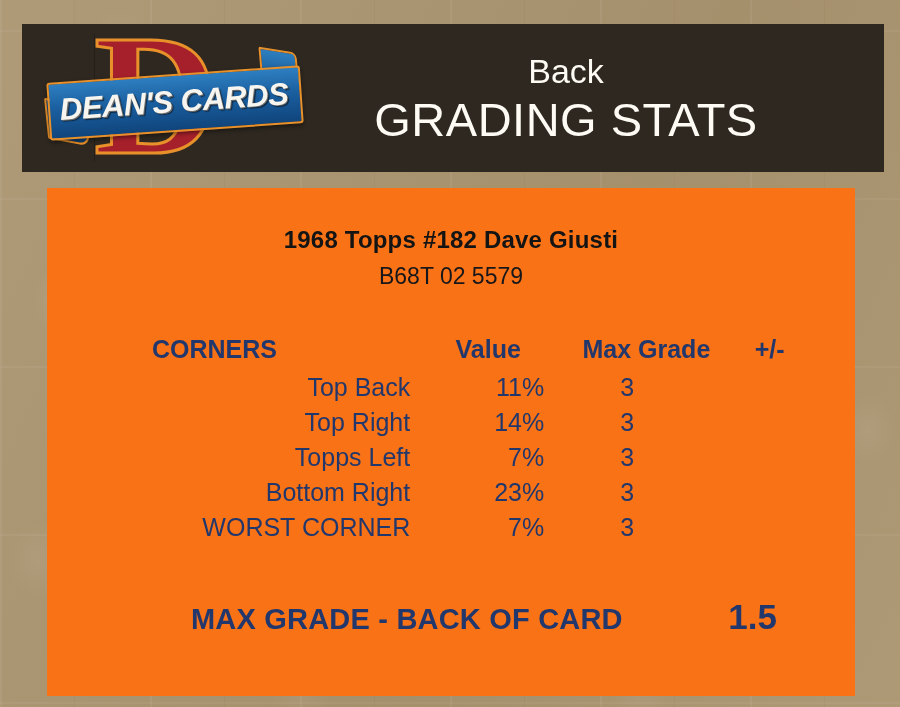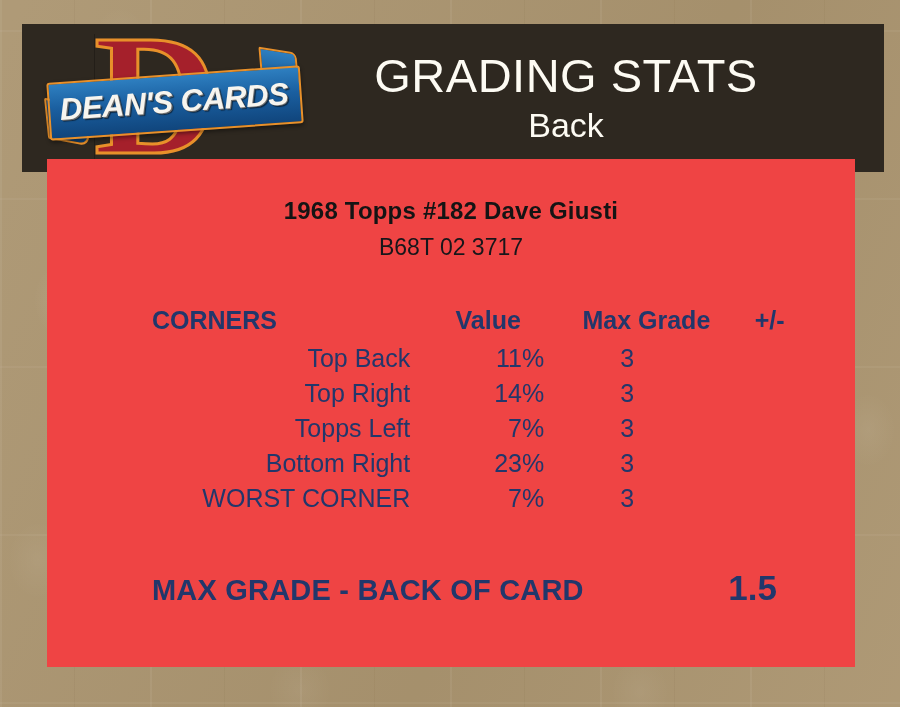--- a/index.html
+++ b/index.html
@@ -170,24 +170,24 @@
     color: #fdfbf3;
     font-size: 34px;
     line-height: 44px;
     font-weight: normal;
   }
 
   
   #panel {
     position: absolute;
     left: 47px;
-    top: 159px;
+    top: 188px;
     width: 808px;
     height: 508px;
-    background-color: #ef4444;
+    background-color: #f97316;
   }
 
   #card-name {
     margin-top: 38px;
     text-align: center;
     font-size: 24px;
     font-weight: bold;
     color: #141414;
     letter-spacing: 0.2px;
   }
@@ -237,20 +237,21 @@
     align-items: baseline;
     margin-top: 52px;
     padding: 0 42px 0 105px;
     color: #22376b;
     font-weight: bold;
   }
   #final-grade-label {
     font-size: 29px;
     letter-spacing: 0.2px;
     flex: 0 0 auto;
+    margin-left: 39px;
   }
   #final-grade-value {
     margin-left: auto;
     font-size: 35px;
     padding-right: 36px;
   }
 </style>
 </head>
 <body>
 
@@ -263,30 +264,30 @@
     <div id="logo">
       <div class="logo-d">D</div>
       <div class="logo-d-stripes"></div>
       <div class="logo-ribbon-tail-l"></div>
       <div class="logo-ribbon-tail-r"></div>
       <div class="logo-ribbon"></div>
       <div class="logo-text">DEAN'S CARDS</div>
     </div>
 
     <div id="header-titles">
+      <div id="grading-subtitle">Back</div>
       <div id="grading-title">GRADING STATS</div>
-      <div id="grading-subtitle">Back</div>
     </div>
 
   </div>
 
   <div id="panel">
 
     <div id="card-name">1968 Topps #182 Dave Giusti</div>
-    <div id="card-code">B68T 02 3717</div>
+    <div id="card-code">B68T 02 5579</div>
 
     <table id="stats-table">
       <thead>
         <tr>
           <th class="col-label">CORNERS</th>
           <th class="col-value">Value</th>
           <th class="col-max">Max Grade</th>
           <th class="col-pm">+/-</th>
         </tr>
       </thead>

